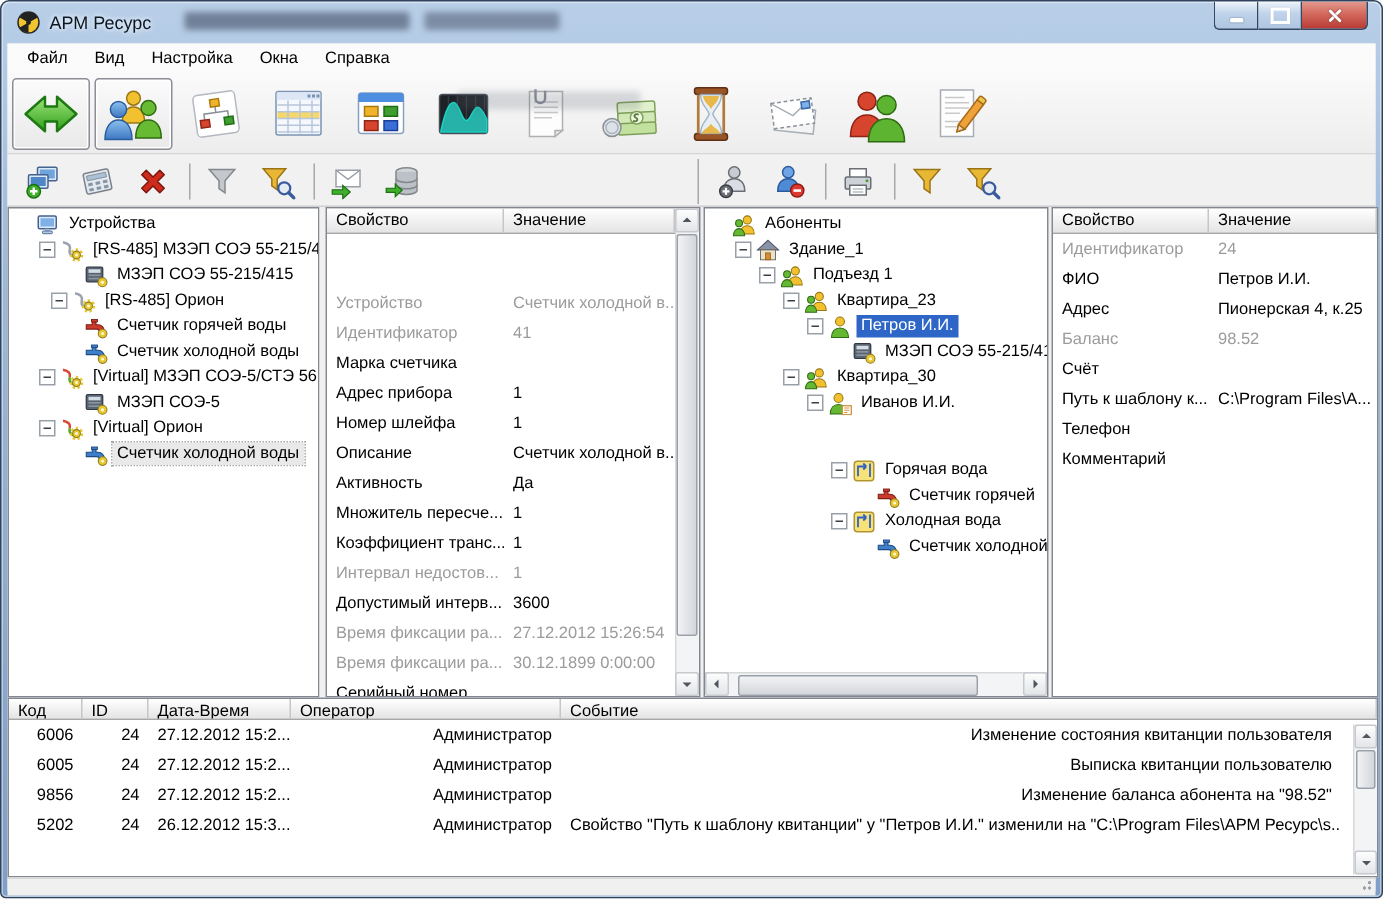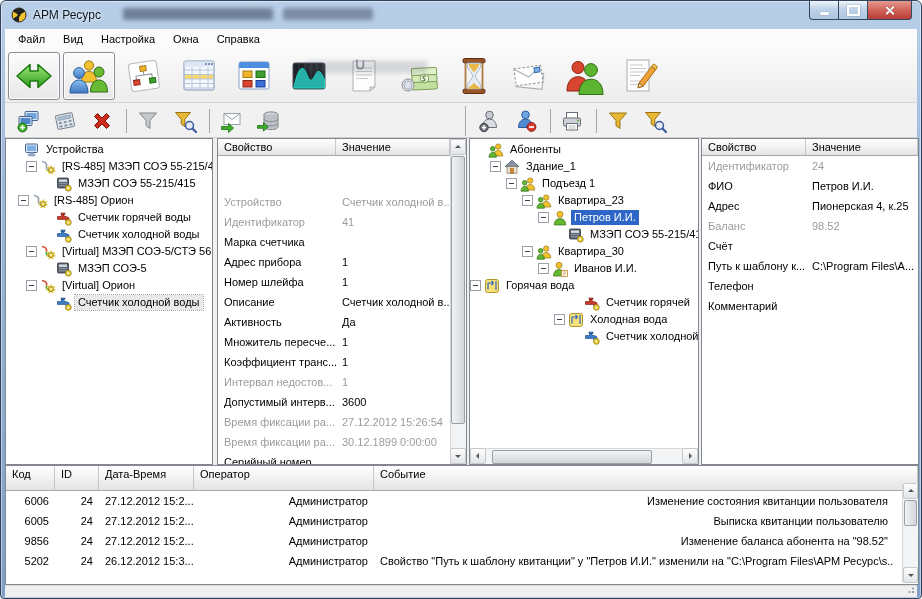--- a/index.html
+++ b/index.html
@@ -75,21 +75,21 @@
   .arr{position:absolute;width:16px;height:16px;background:linear-gradient(#fdfdfd,#e3e5e8);border:1px solid #c6c9ce;display:flex;align-items:center;justify-content:center;box-sizing:border-box;border-radius:2px;}
   .arr::before{content:"";border:3.5px solid transparent;display:block;}
   .a-up::before{border-bottom-color:#50565e;margin-top:-4px;}
   .a-dn::before{border-top-color:#50565e;margin-bottom:-4px;}
   .a-lf::before{border-right-color:#50565e;margin-left:-4px;}
   .a-rt::before{border-left-color:#50565e;margin-right:-4px;}
   .thumb{position:absolute;background:linear-gradient(90deg,#f2f3f5,#d3d6db);border:1px solid #9aa0a8;border-radius:2px;box-sizing:border-box;}
   .hthumb{background:linear-gradient(180deg,#f2f3f5,#d3d6db);}
   
   .log{position:absolute;left:0;top:436px;width:914px;height:120px;background:#fff;border:1px solid #828790;box-sizing:border-box;overflow:hidden;}
-  .lhead{height:25px;display:flex;background:linear-gradient(#ffffff,#e4e4e4);border-bottom:1px solid #a7a7a7;box-sizing:border-box;}
+  .lhead{height:14px;display:flex;background:linear-gradient(#ffffff,#e4e4e4);border-bottom:1px solid #a7a7a7;box-sizing:border-box;}
   .lrow{height:20px;display:flex;align-items:center;}
   .lc{padding:0 6px;overflow:hidden;white-space:nowrap;box-sizing:border-box;flex-shrink:0;text-align:right;}
   .c0{width:49px;} .c1{width:44px;} .c2{width:95px;} .c3{width:180px;} .c4{width:520px;}
   .status{position:absolute;left:0;right:0;top:556px;height:11px;background:#f0f0f0;border-top:1px solid #d9d9d9;}
   .grip{position:absolute;right:3px;bottom:2px;width:8px;height:8px;background:
     radial-gradient(circle at 7px 1.5px,#9aa0a8 1px,transparent 1.2px),
     radial-gradient(circle at 7px 5px,#9aa0a8 1px,transparent 1.2px),
     radial-gradient(circle at 3.5px 5px,#9aa0a8 1px,transparent 1.2px);}
   svg{display:block;}
   .hidden-defs{position:absolute;width:0;height:0;overflow:hidden;}
@@ -557,21 +557,21 @@
             </svg>
             <span class="tlabel">[RS-485] МЗЭП СОЭ 55-215/415</span>
           </div>
           <div class="trow" style="padding-left: 36px;">
             <span class="exp"></span>
             <svg class="tico">
               <use href="#i-meter"></use>
             </svg>
             <span class="tlabel">МЗЭП СОЭ 55-215/415</span>
           </div>
-          <div class="trow" style="padding-left: 12px;">
+          <div class="trow" style="padding-left: 28px;">
             <span class="exp show"></span>
             <svg class="tico">
               <use href="#i-net"></use>
             </svg>
             <span class="tlabel">[RS-485] Орион</span>
           </div>
           <div class="trow" style="padding-left: 36px;">
             <span class="exp"></span>
             <svg class="tico">
               <use href="#i-taphot"></use>
@@ -748,21 +748,21 @@
             </svg>
             <span class="tlabel">Квартира_30</span>
           </div>
           <div class="trow" style="padding-left: 68px;">
             <span class="exp show"></span>
             <svg class="tico">
               <use href="#i-userbadge"></use>
             </svg>
             <span class="tlabel">Иванов И.И.</span>
           </div>
-          <div class="trow" style="">
+          <div class="trow" style="padding-left: 84px; margin-top: 28px;">
             <span class="exp show"></span>
             <svg class="tico">
               <use href="#i-node"></use>
             </svg>
             <span class="tlabel">Горячая вода</span>
           </div>
           <div class="trow" style="padding-left: 100px;">
             <span class="exp"></span>
             <svg class="tico">
               <use href="#i-taphot"></use>

